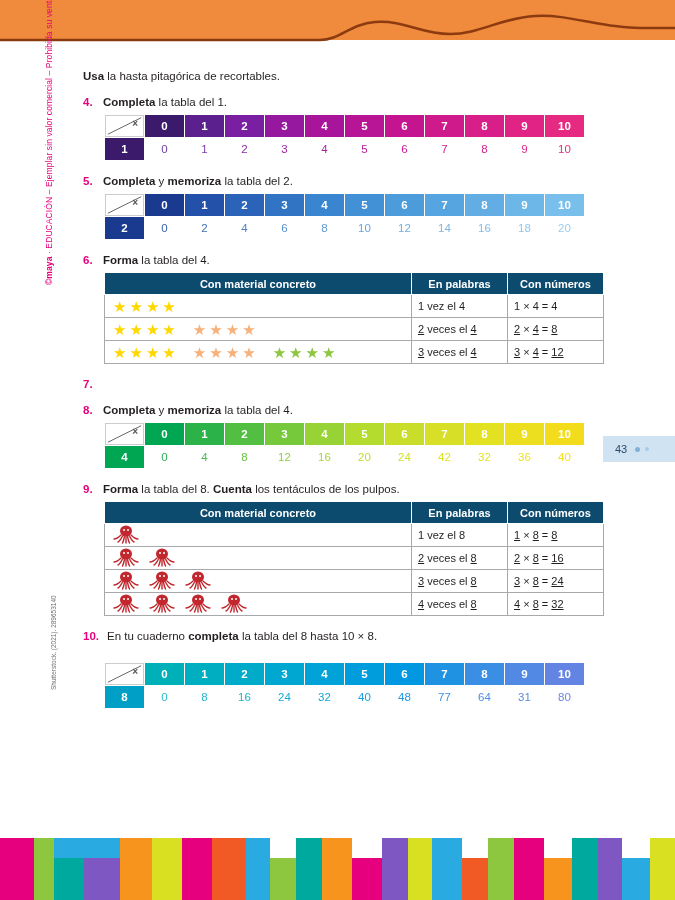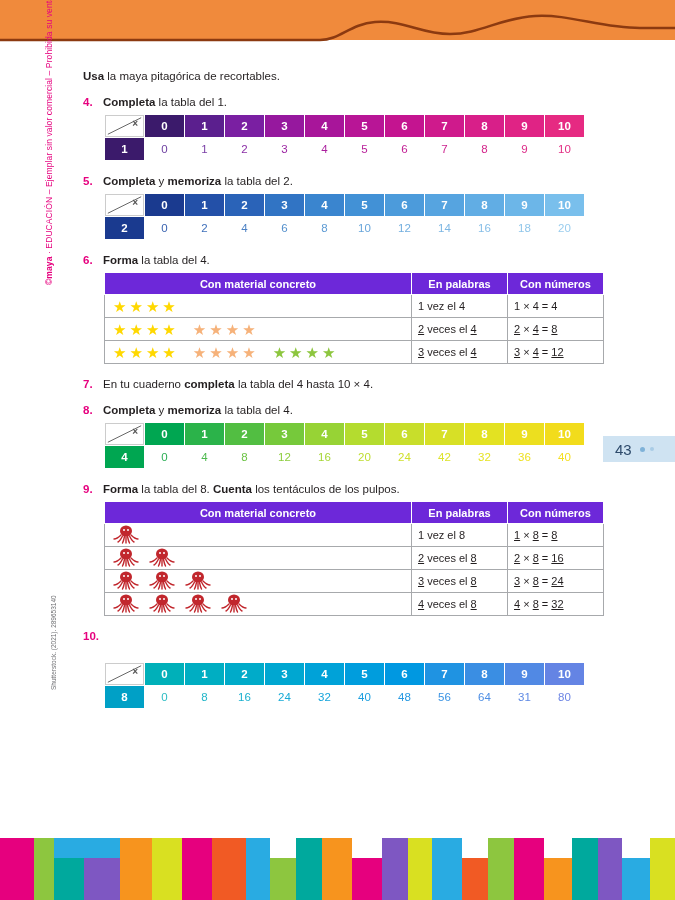--- a/index.html
+++ b/index.html
@@ -52,21 +52,21 @@
 
   
   .page-tab {
     position:absolute; right:0; top:436px;
     width:72px; height:26px;
     background:#cfe3f2;
     display:flex; align-items:center;
     padding-left:12px;
     gap:8px;
   }
-  .page-tab .num { font-size:15px; color:#2d4a6b; }
+  .page-tab .num { font-size:11px; color:#2d4a6b; }
   .page-tab .dots { display:flex; gap:5px; align-items:center; }
   .page-tab .dot { width:5px; height:5px; border-radius:50%; background:#7fb2d8; }
   .page-tab .dot.small { width:4px; height:4px; background:#a9cce6; }
 
   
   .content {
     position:absolute;
     left:83px; top:70px;
     width:520px;
   }
@@ -114,21 +114,21 @@
   }
 
   
   .mat-table {
     border-collapse:collapse;
     margin: 6px 0 14px 21px;
     table-layout:fixed;
     width:499px;
   }
   .mat-table th {
-    background:#6d28d9; color:#ffffff; font-weight:bold;
+    background:#0c4a6e; color:#ffffff; font-weight:bold;
     font-size:11px; height:22px;
     border:1px solid #ffffff;
     text-align:center;
   }
   .mat-table td {
     border:1px solid #a7a9ac;
     font-size:11px;
     height:23px;
     padding: 0 6px;
     vertical-align:middle;
@@ -163,21 +163,21 @@
   <span class="num">43</span>
   <span class="dots">
     <span class="dot"></span>
     <span class="dot small"></span>
   </span>
 </div>
 
 <div class="content">
 
   <div class="lead">
-    <b>Usa</b><span> la maya pitagórica de recortables.</span>
+    <b>Usa</b><span> la hasta pitagórica de recortables.</span>
   </div>
 
   <div class="item">
     <span class="no">4.</span>
     <span class="txt"><b>Completa</b><span> la tabla del 1.</span></span>
   </div>
   <table class="strip-table" id="t0">
       <tbody>
         <tr class="head">
           <td class="corner">
@@ -296,21 +296,20 @@
             <div class="stars"><span class="star" style="color:#ffd800">★</span><span class="star" style="color:#ffd800">★</span><span class="star" style="color:#ffd800">★</span><span class="star" style="color:#ffd800">★</span><span class="gap"></span><span class="star" style="color:#f6b27a">★</span><span class="star" style="color:#f6b27a">★</span><span class="star" style="color:#f6b27a">★</span><span class="star" style="color:#f6b27a">★</span><span class="gap"></span><span class="star" style="color:#8dc63f">★</span><span class="star" style="color:#8dc63f">★</span><span class="star" style="color:#8dc63f">★</span><span class="star" style="color:#8dc63f">★</span></div>
           </td>
           <td><span class="u">3</span> veces el <span class="u">4</span></td>
           <td><span class="u">3</span> × <span class="u">4</span> = <span class="u">12</span></td>
         </tr>
       </tbody>
     </table>
 
   <div class="item">
     <span class="no">7.</span>
-    <span class="txt"><span>En tu cuaderno </span><b>completa</b><span> la tabla del 4 hasta 10 × 4.</span></span>
   </div>
   <div style="height:8px"></div>
 
   <div class="item">
     <span class="no">8.</span>
     <span class="txt"><b>Completa</b><span> y </span><b>memoriza</b><span> la tabla del 4.</span></span>
   </div>
   <table class="strip-table" id="t2">
       <tbody>
         <tr class="head">
@@ -523,20 +522,21 @@
                 </svg></span></div>
           </td>
           <td><span class="u">4</span> veces el <span class="u">8</span></td>
           <td><span class="u">4</span> × <span class="u">8</span> = <span class="u">32</span></td>
         </tr>
       </tbody>
     </table>
 
   <div class="item">
     <span class="no wide">10.</span>
+    <span class="txt"><span>En tu cuaderno </span><b>completa</b><span> la tabla del 8 hasta 10 × 8.</span></span>
   </div>
   <div style="height:8px"></div>
 
   <table class="strip-table" id="t3">
       <tbody>
         <tr class="head">
           <td class="corner">
             <div class="corner-box">
               <svg class="slash" viewBox="0 0 40 23" preserveAspectRatio="none">
                 <line x1="2" y1="21" x2="38" y2="2" stroke="#555" stroke-width="1"></line>
@@ -558,21 +558,21 @@
         </tr>
         <tr class="row">
           <td class="rowlab" style="background:#00a0c6">8</td>
           <td class="val" style="color:#2bbcc4">0</td>
           <td class="val" style="color:#22b6c9">8</td>
           <td class="val" style="color:#1bb0cf">16</td>
           <td class="val" style="color:#16aad6">24</td>
           <td class="val" style="color:#14a4db">32</td>
           <td class="val" style="color:#1a9edf">40</td>
           <td class="val" style="color:#2498e2">48</td>
-          <td class="val" style="color:#3a93e3">56</td>
+          <td class="val" style="color:#3a93e3">77</td>
           <td class="val" style="color:#4d8ee4">64</td>
           <td class="val" style="color:#5e89e4">31</td>
           <td class="val" style="color:#6d85e4">80</td>
         </tr>
       </tbody>
     </table>
 
 </div>
 
 <div class="bottom-band" id="bottom-band">

